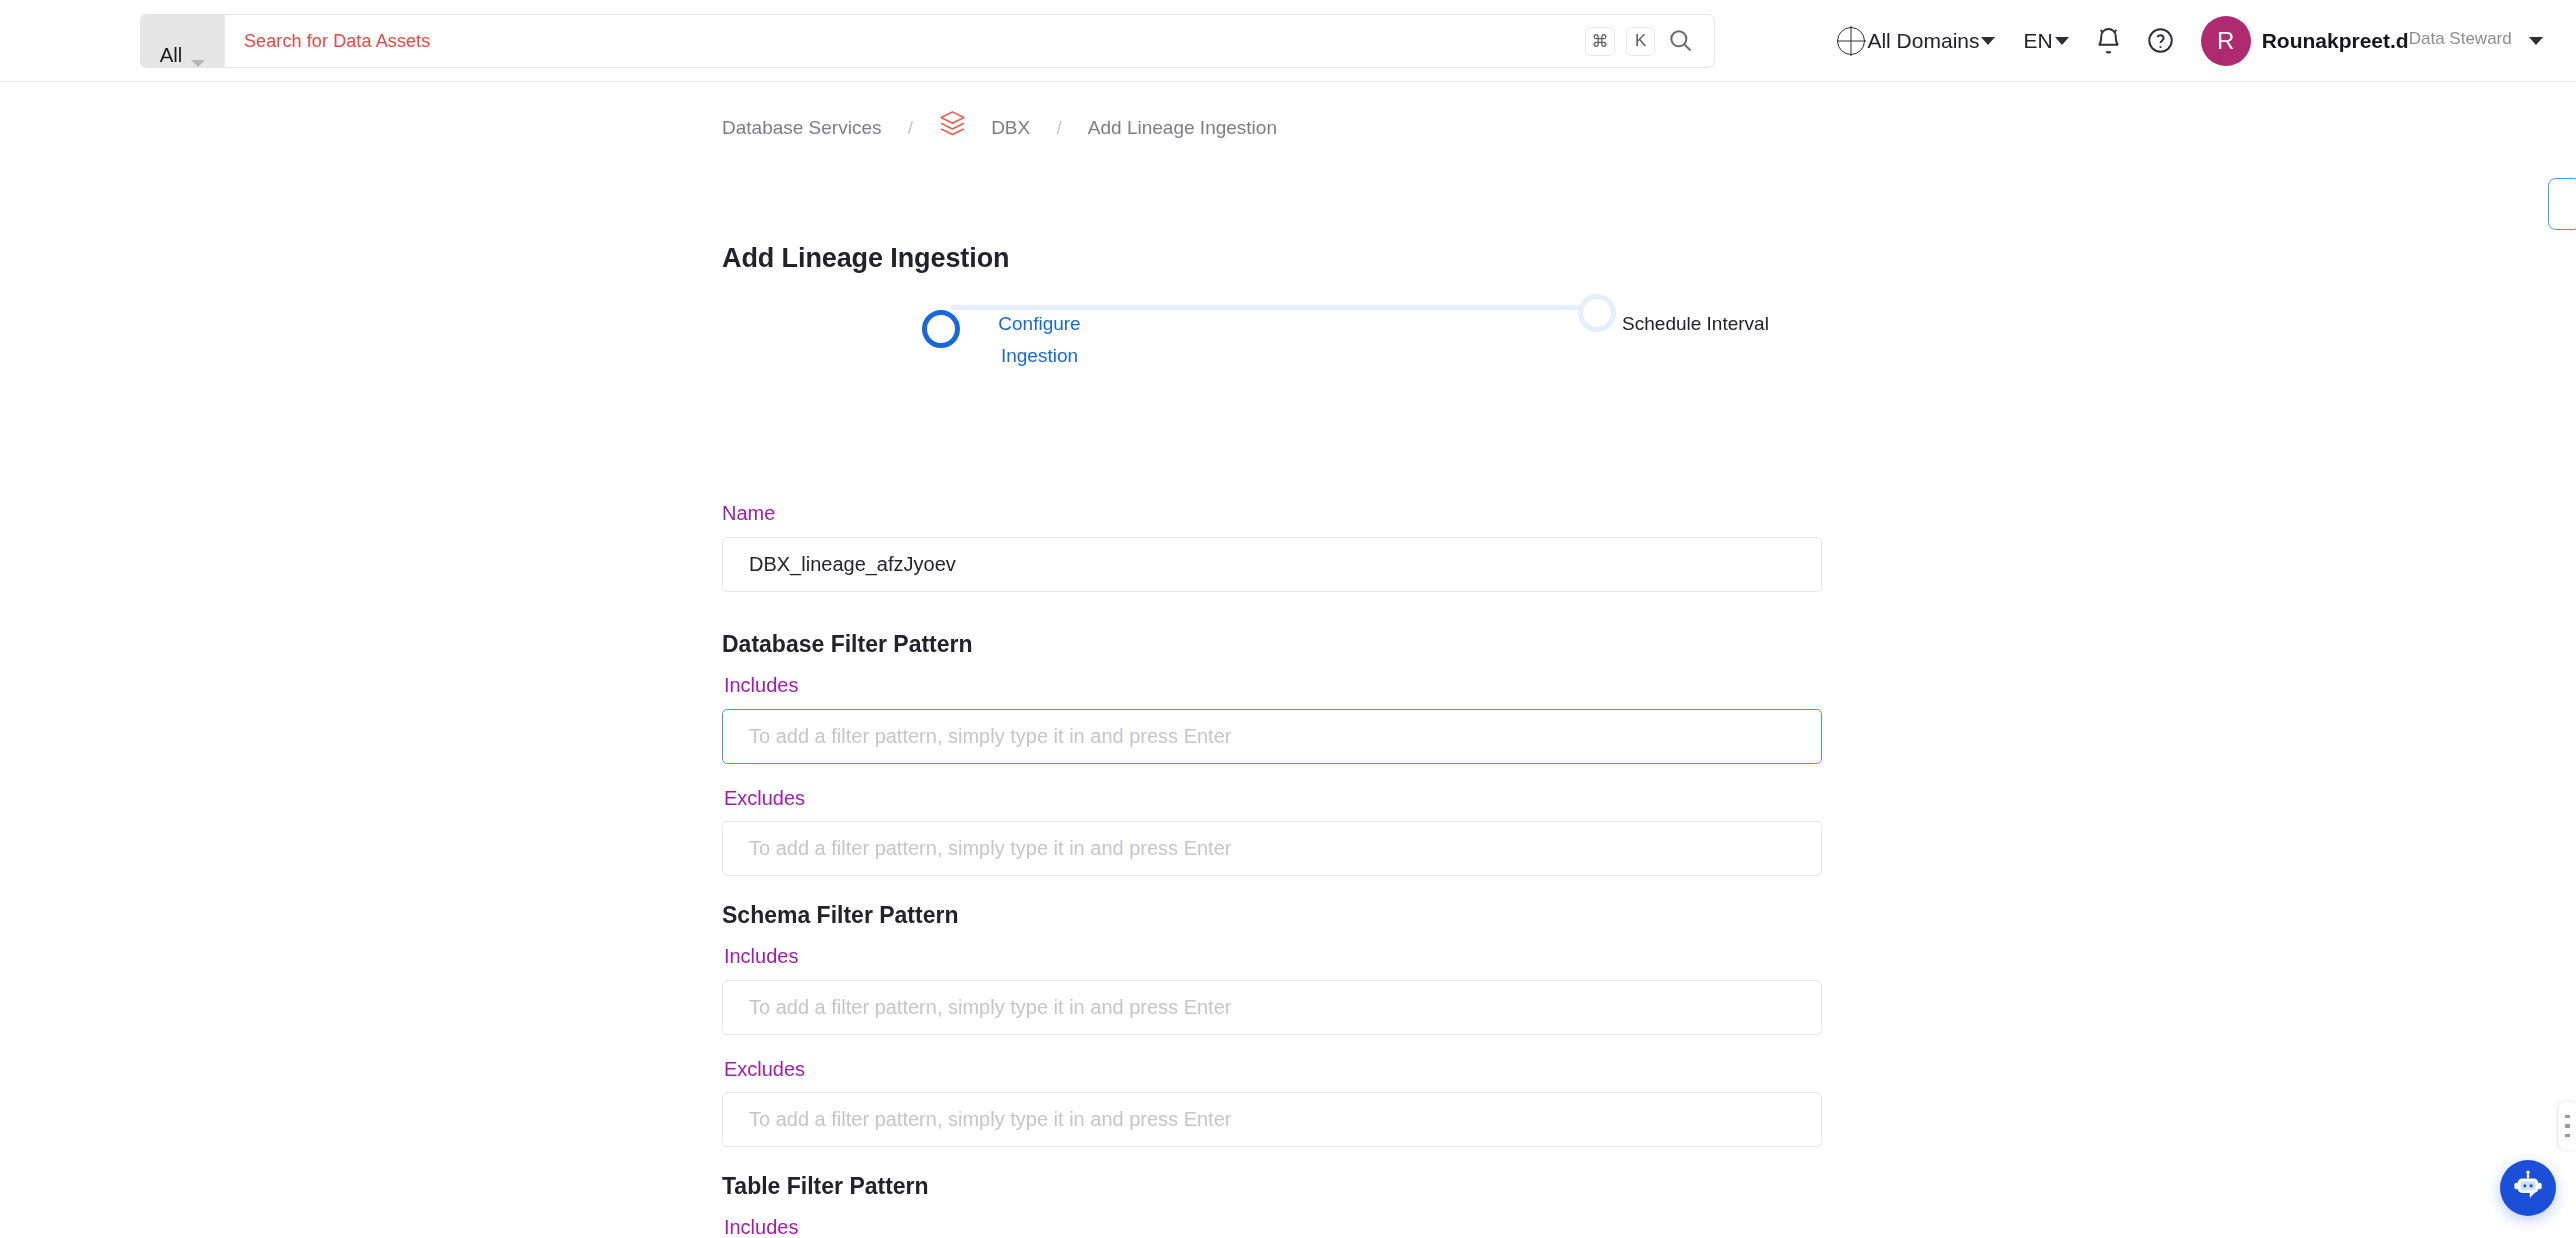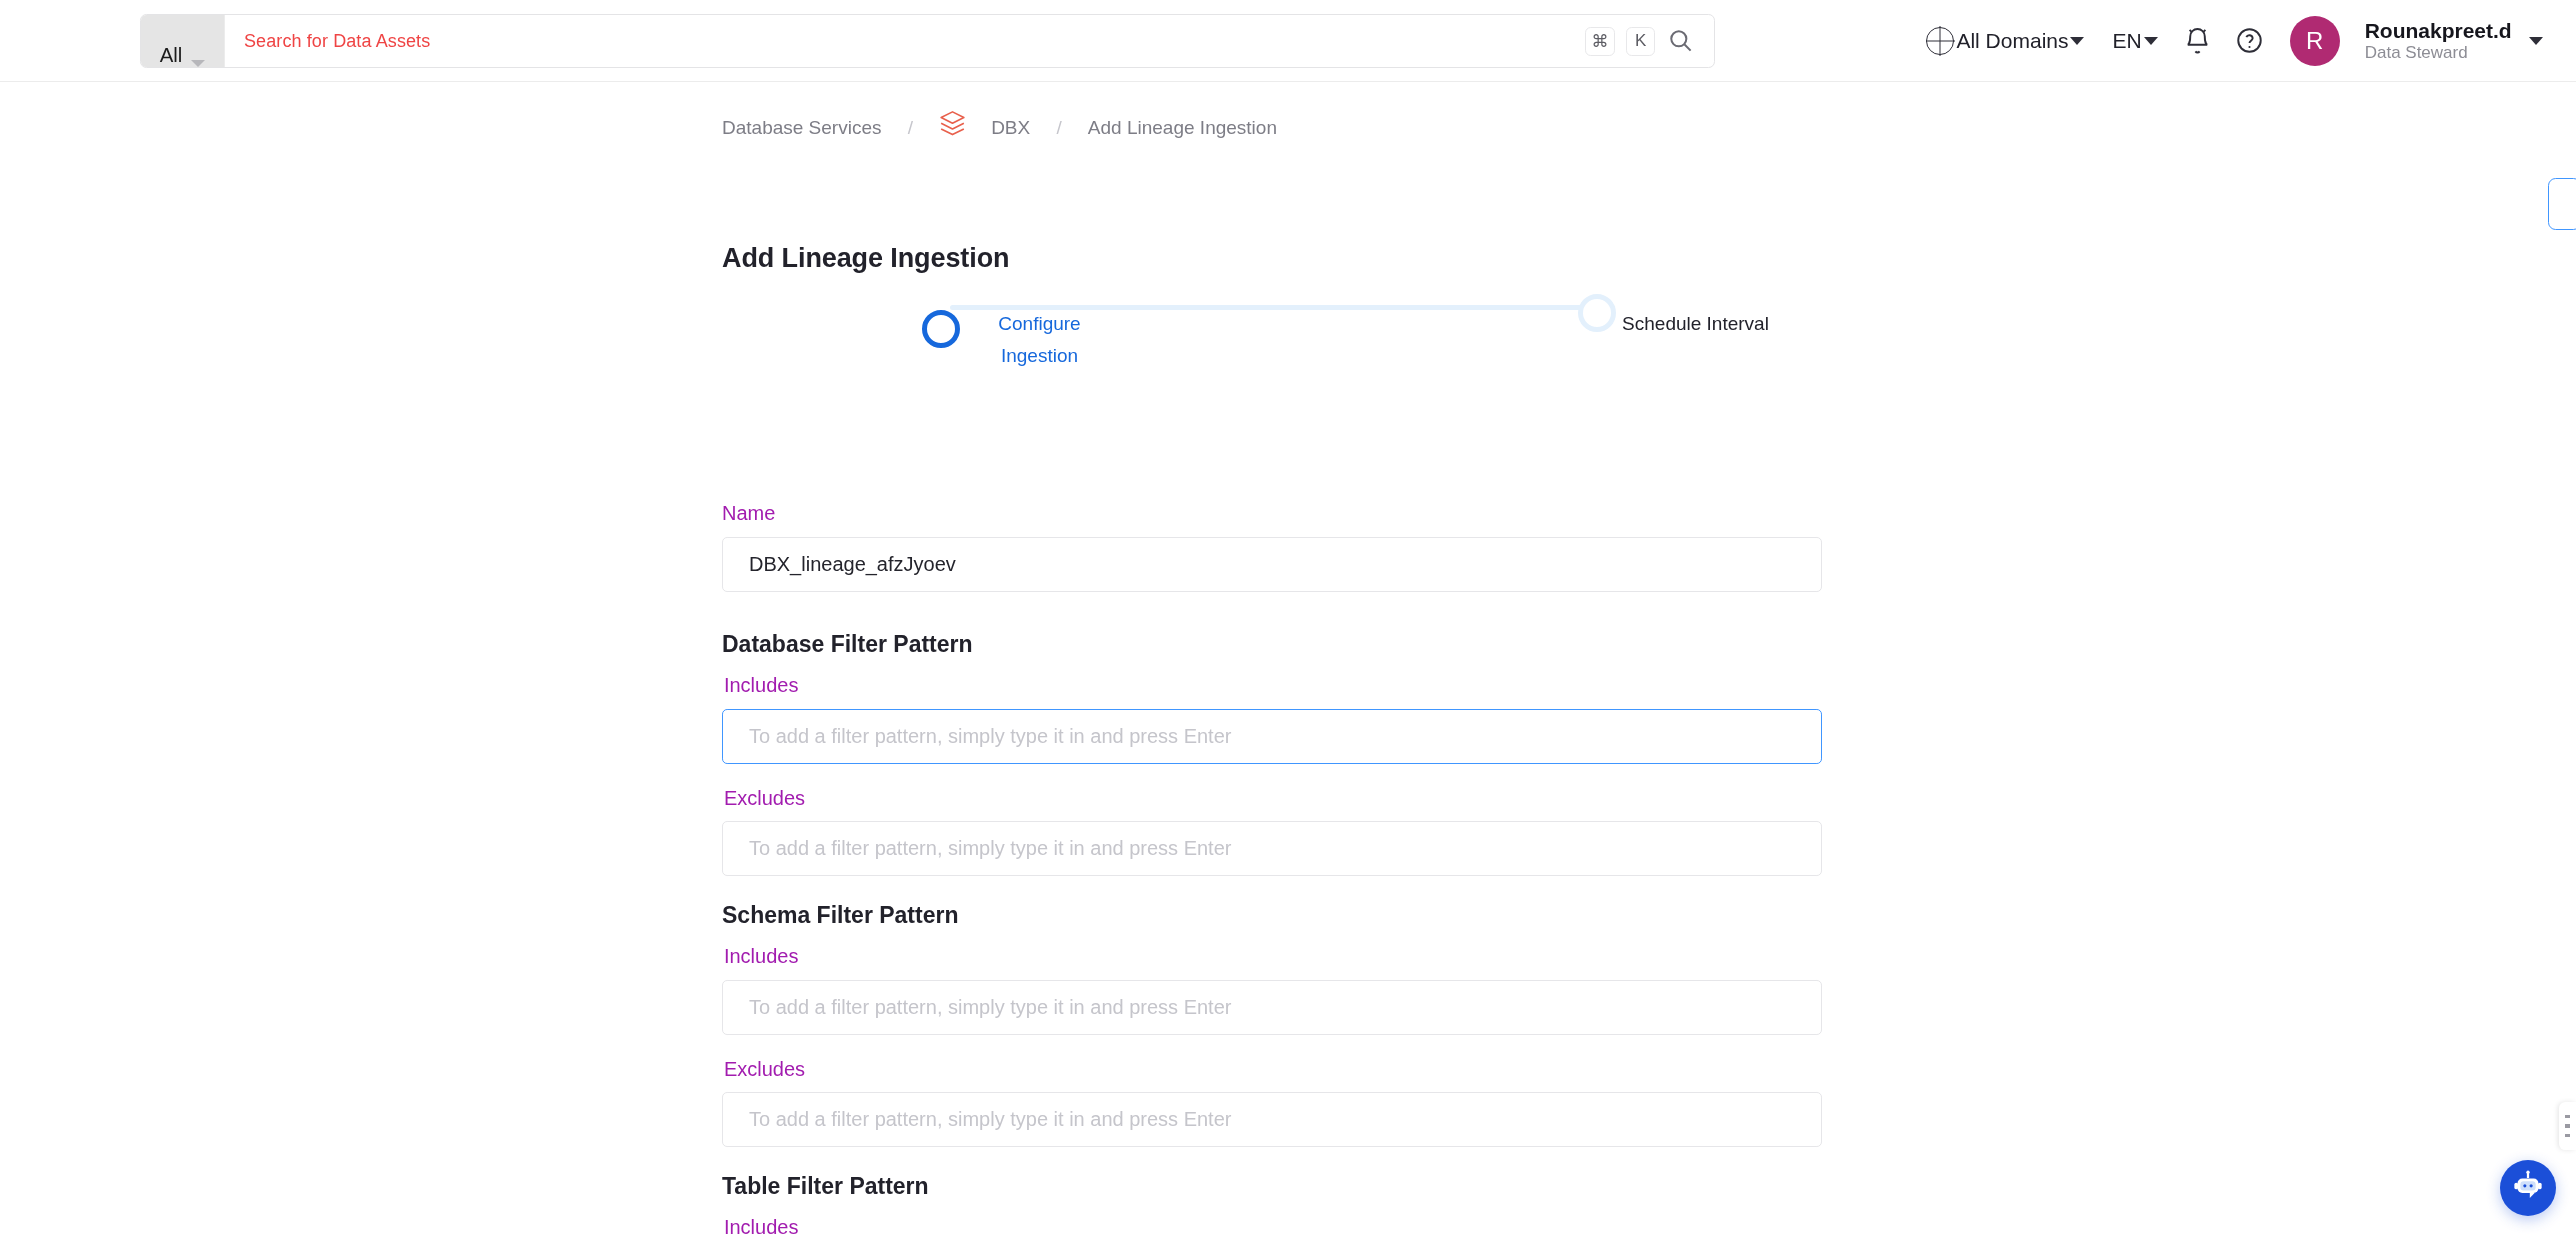--- a/index.html
+++ b/index.html
@@ -95,21 +95,21 @@
     width: 52px; height: 52px;
     display: flex; align-items: center; justify-content: center;
     cursor: pointer;
   }
   .avatar {
     width: 50px; height: 50px; border-radius: 50%;
     background: #b02a72; color: #fff;
     display: flex; align-items: center; justify-content: center;
     font-size: 24px; flex: none;
   }
-  .user-block { display: flex; flex-direction: column; line-height: 1.15; margin-left: 23px; }
+  .user-block { display: flex; line-height: 1.15; margin-left: 9px; }
   .user-name { font-size: 21px; color: #16161d; font-weight: 700; }
   .user-role { font-size: 17px; color: #8d8d95; }
 
   
   .content { position: absolute; top: 82px; left: 0; width: 2576px; height: 1157px; }
 
   .breadcrumb {
     position: absolute; left: 722px; top: 28px;
     display: flex; align-items: flex-end; gap: 16px;
     font-size: 19px; color: #7d7d86;

